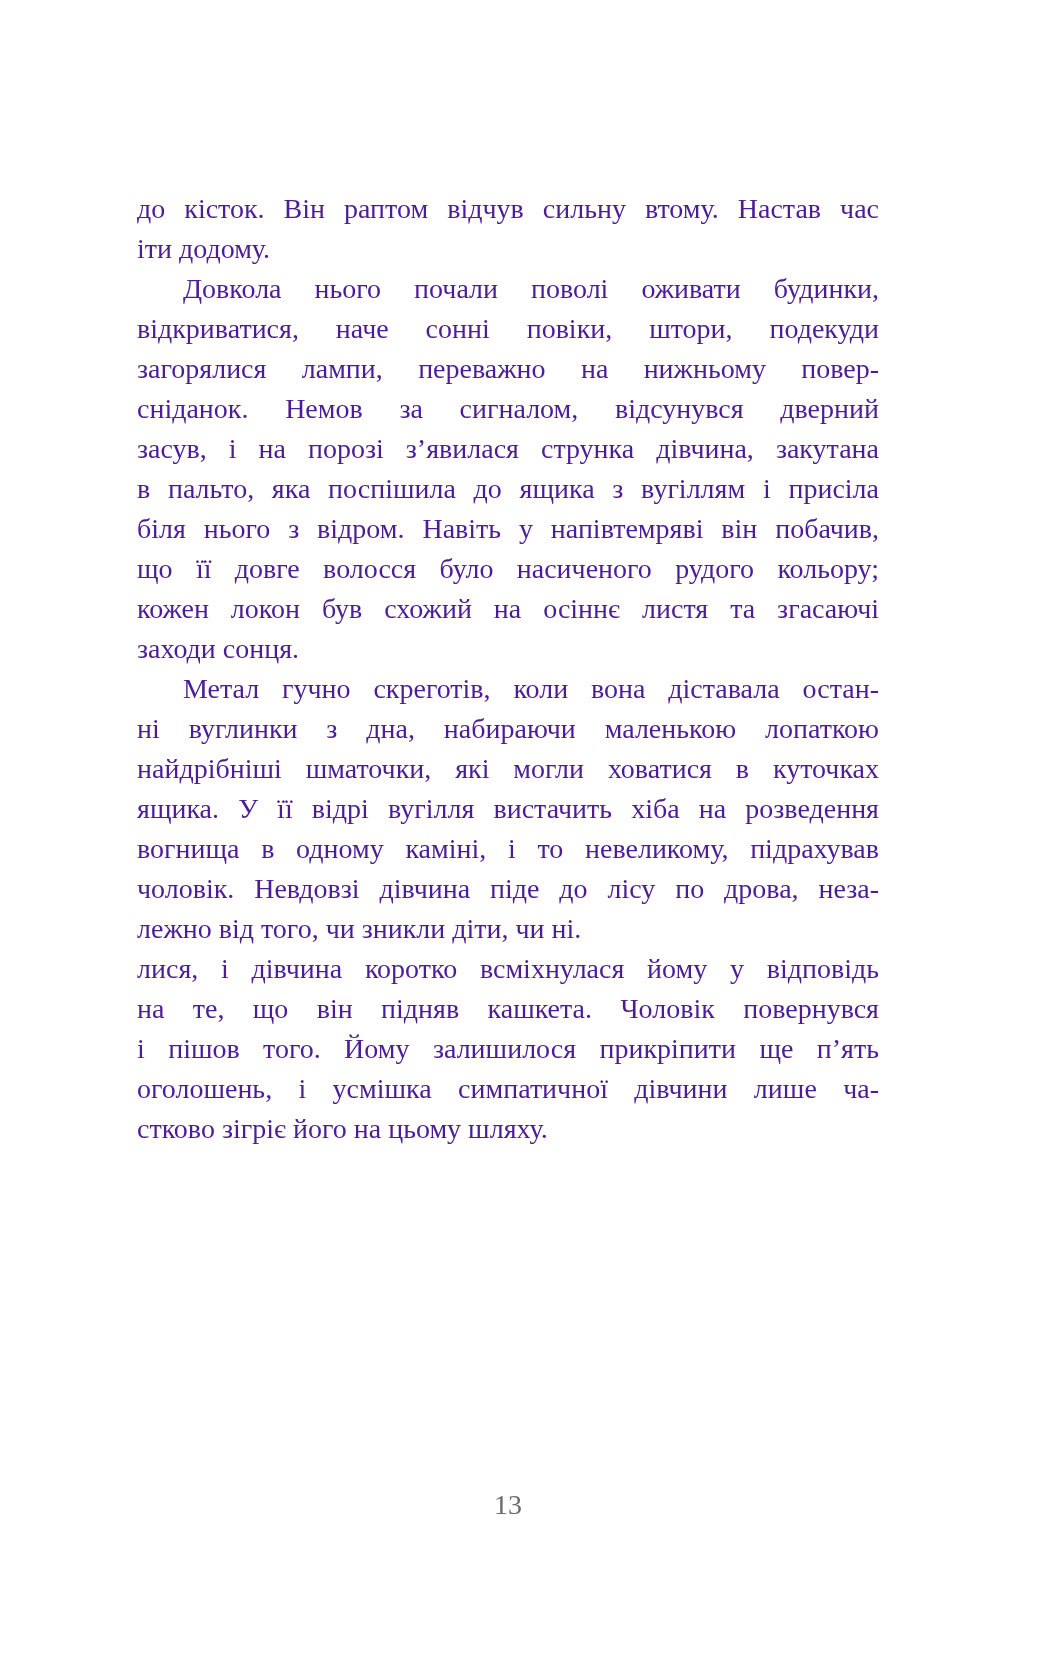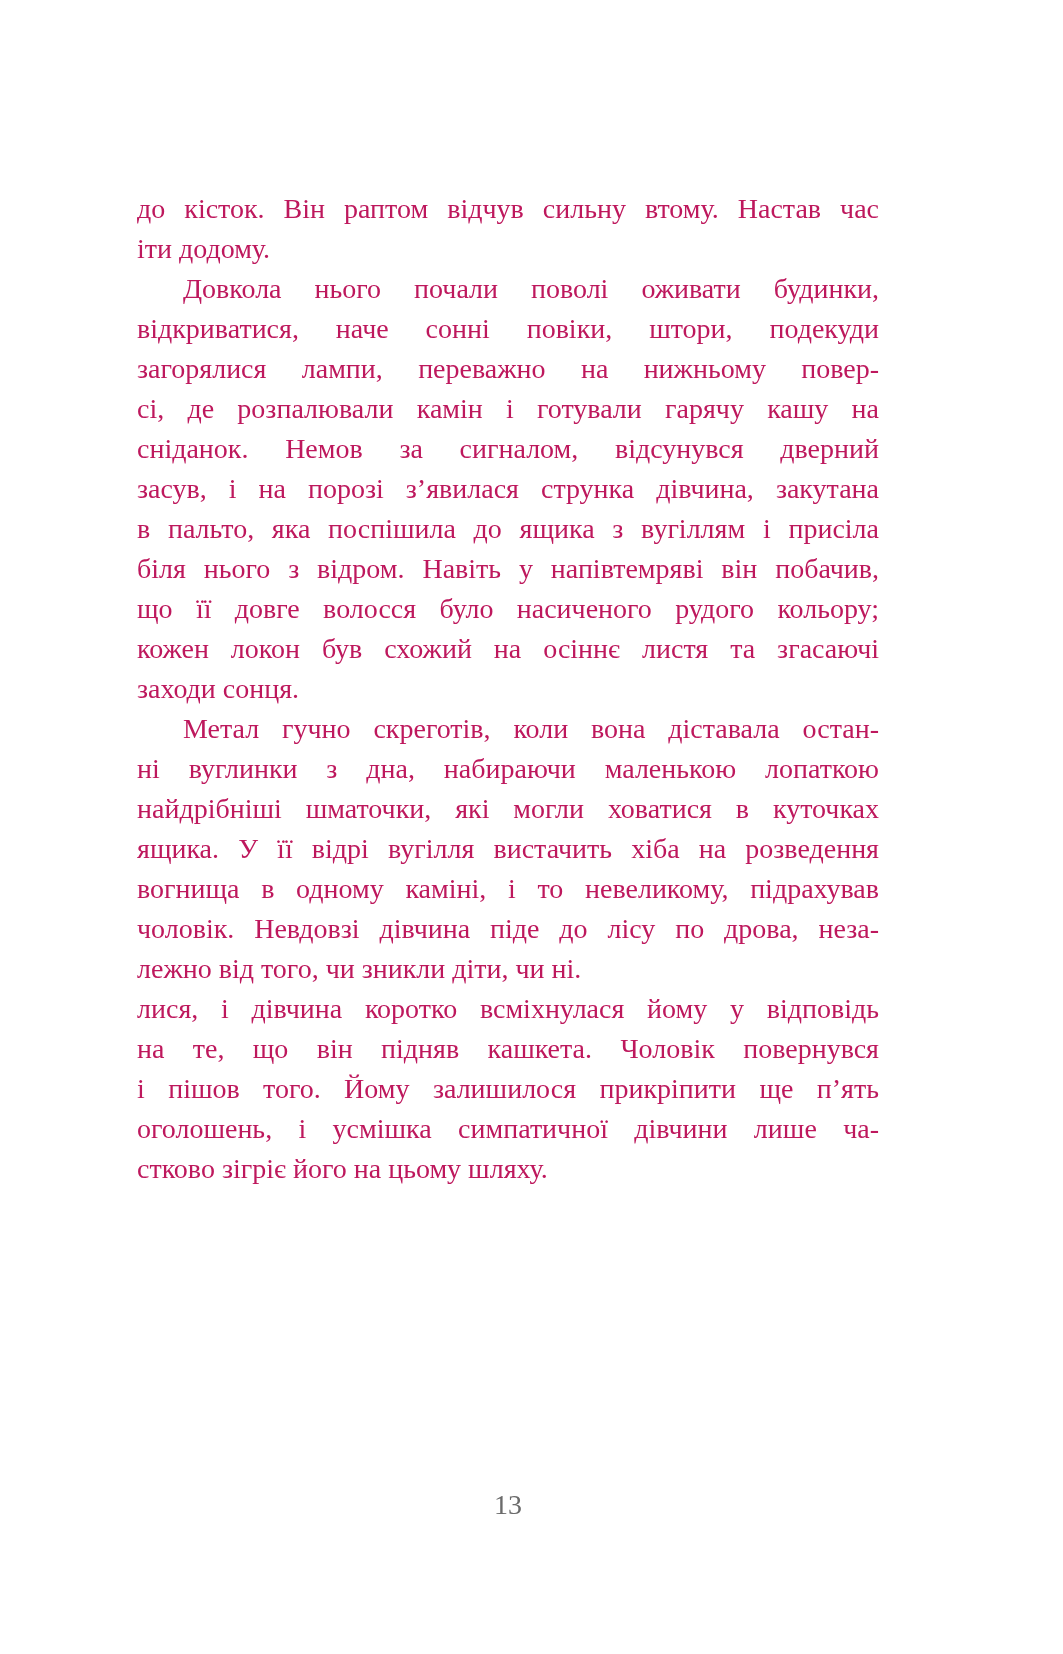--- a/index.html
+++ b/index.html
@@ -13,21 +13,21 @@
     height: 1654px;
     background: #ffffff;
     overflow: hidden;
     font-family: "Liberation Serif", "DejaVu Serif", serif;
   }
   .text-block {
     position: absolute;
     left: 137px;
     top: 189px;
     width: 742px;
-    color: #be185d;
+    color: #4c1d95;
     font-size: 28px;
     line-height: 40px;
   }
   .para {
     margin: 0;
     padding: 0;
   }
   .line {
     display: block;
     text-align: justify;
@@ -61,21 +61,20 @@
 
     <p class="para no-indent">
       <span class="line first">до кісток. Він раптом відчув сильну втому. Настав час</span>
       <span class="line last">іти додому.</span>
     </p>
 
     <p class="para indent">
       <span class="line first">Довкола нього почали поволі оживати будинки,</span>
       <span class="line">відкриватися, наче сонні повіки, штори, подекуди</span>
       <span class="line">загорялися лампи, переважно на нижньому повер-</span>
-      <span class="line">сі, де розпалювали камін і готували гарячу кашу на</span>
       <span class="line">сніданок. Немов за сигналом, відсунувся дверний</span>
       <span class="line">засув, і на порозі з’явилася струнка дівчина, закутана</span>
       <span class="line">в пальто, яка поспішила до ящика з вугіллям і присіла</span>
       <span class="line">біля нього з відром. Навіть у напівтемряві він побачив,</span>
       <span class="line">що її довге волосся було насиченого рудого кольору;</span>
       <span class="line">кожен локон був схожий на осіннє листя та згасаючі</span>
       <span class="line last">заходи сонця.</span>
     </p>
 
     <p class="para indent">

